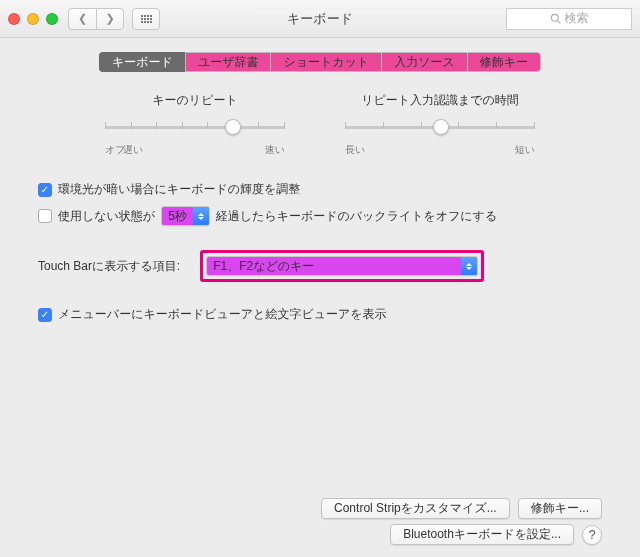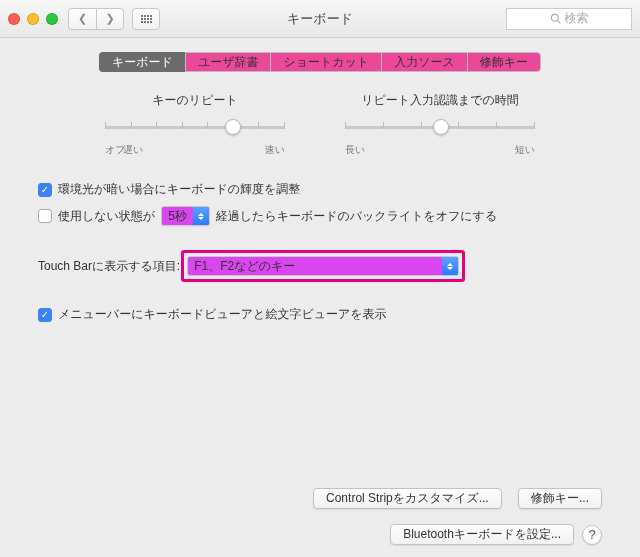--- a/index.html
+++ b/index.html
@@ -45,23 +45,23 @@
 .chk.on::after { content: "✓"; color: #fff; font-size: 10px; line-height: 1; }
 
 .sel { display: inline-flex; align-items: center; background: #d946ef; border: 1px solid #c8c8c8; border-radius: 3px; height: 20px; overflow: hidden; box-shadow: 0 1px 1px rgba(0,0,0,0.05); }
 .sel .val { padding: 0 6px; font-size: 12px; }
 .sel .arr { width: 16px; height: 100%; background: linear-gradient(#5da2ff,#2a7cff); display: flex; flex-direction: column; align-items: center; justify-content: center; gap: 1px; }
 .sel .arr::before { content: ""; border-left: 3px solid transparent; border-right: 3px solid transparent; border-bottom: 3px solid #fff; }
 .sel .arr::after { content: ""; border-left: 3px solid transparent; border-right: 3px solid transparent; border-top: 3px solid #fff; }
 
 .spacer { height: 16px; }
 .hl { border: 3px solid #e6007a; border-radius: 3px; padding: 3px; display: inline-flex; }
-.labeled { display: flex; align-items: center; gap: 1px; margin-bottom: 8px; }
-
-.footer { position: absolute; bottom: 48px; right: 38px; display: flex; gap: 16px; }
+.labeled { display: flex; align-items: center; gap: 20px; margin-bottom: 8px; }
+
+.footer { position: absolute; bottom: 38px; right: 38px; display: flex; gap: 8px; }
 .footer2 { position: absolute; bottom: 12px; right: 38px; display: flex; gap: 8px; align-items: center; }
 .btn { height: 21px; padding: 0 12px; background: linear-gradient(#fdfdfd,#f1f1f1); border: 1px solid #c2c2c2; border-radius: 4px; font-size: 12px; display: flex; align-items: center; box-shadow: 0 1px 1px rgba(0,0,0,0.08); }
 .help { width: 20px; height: 20px; border-radius: 50%; background: #fff; border: 1px solid #c2c2c2; display: flex; align-items: center; justify-content: center; color: #555; font-size: 13px; box-shadow: 0 1px 1px rgba(0,0,0,0.1); }
 
 .gridicon { display: grid; grid-template-columns: repeat(4,2px); grid-auto-rows: 2px; gap: 1px; }
 .gridicon span { background: #777; }
 </style>
 </head>
 <body>
 

